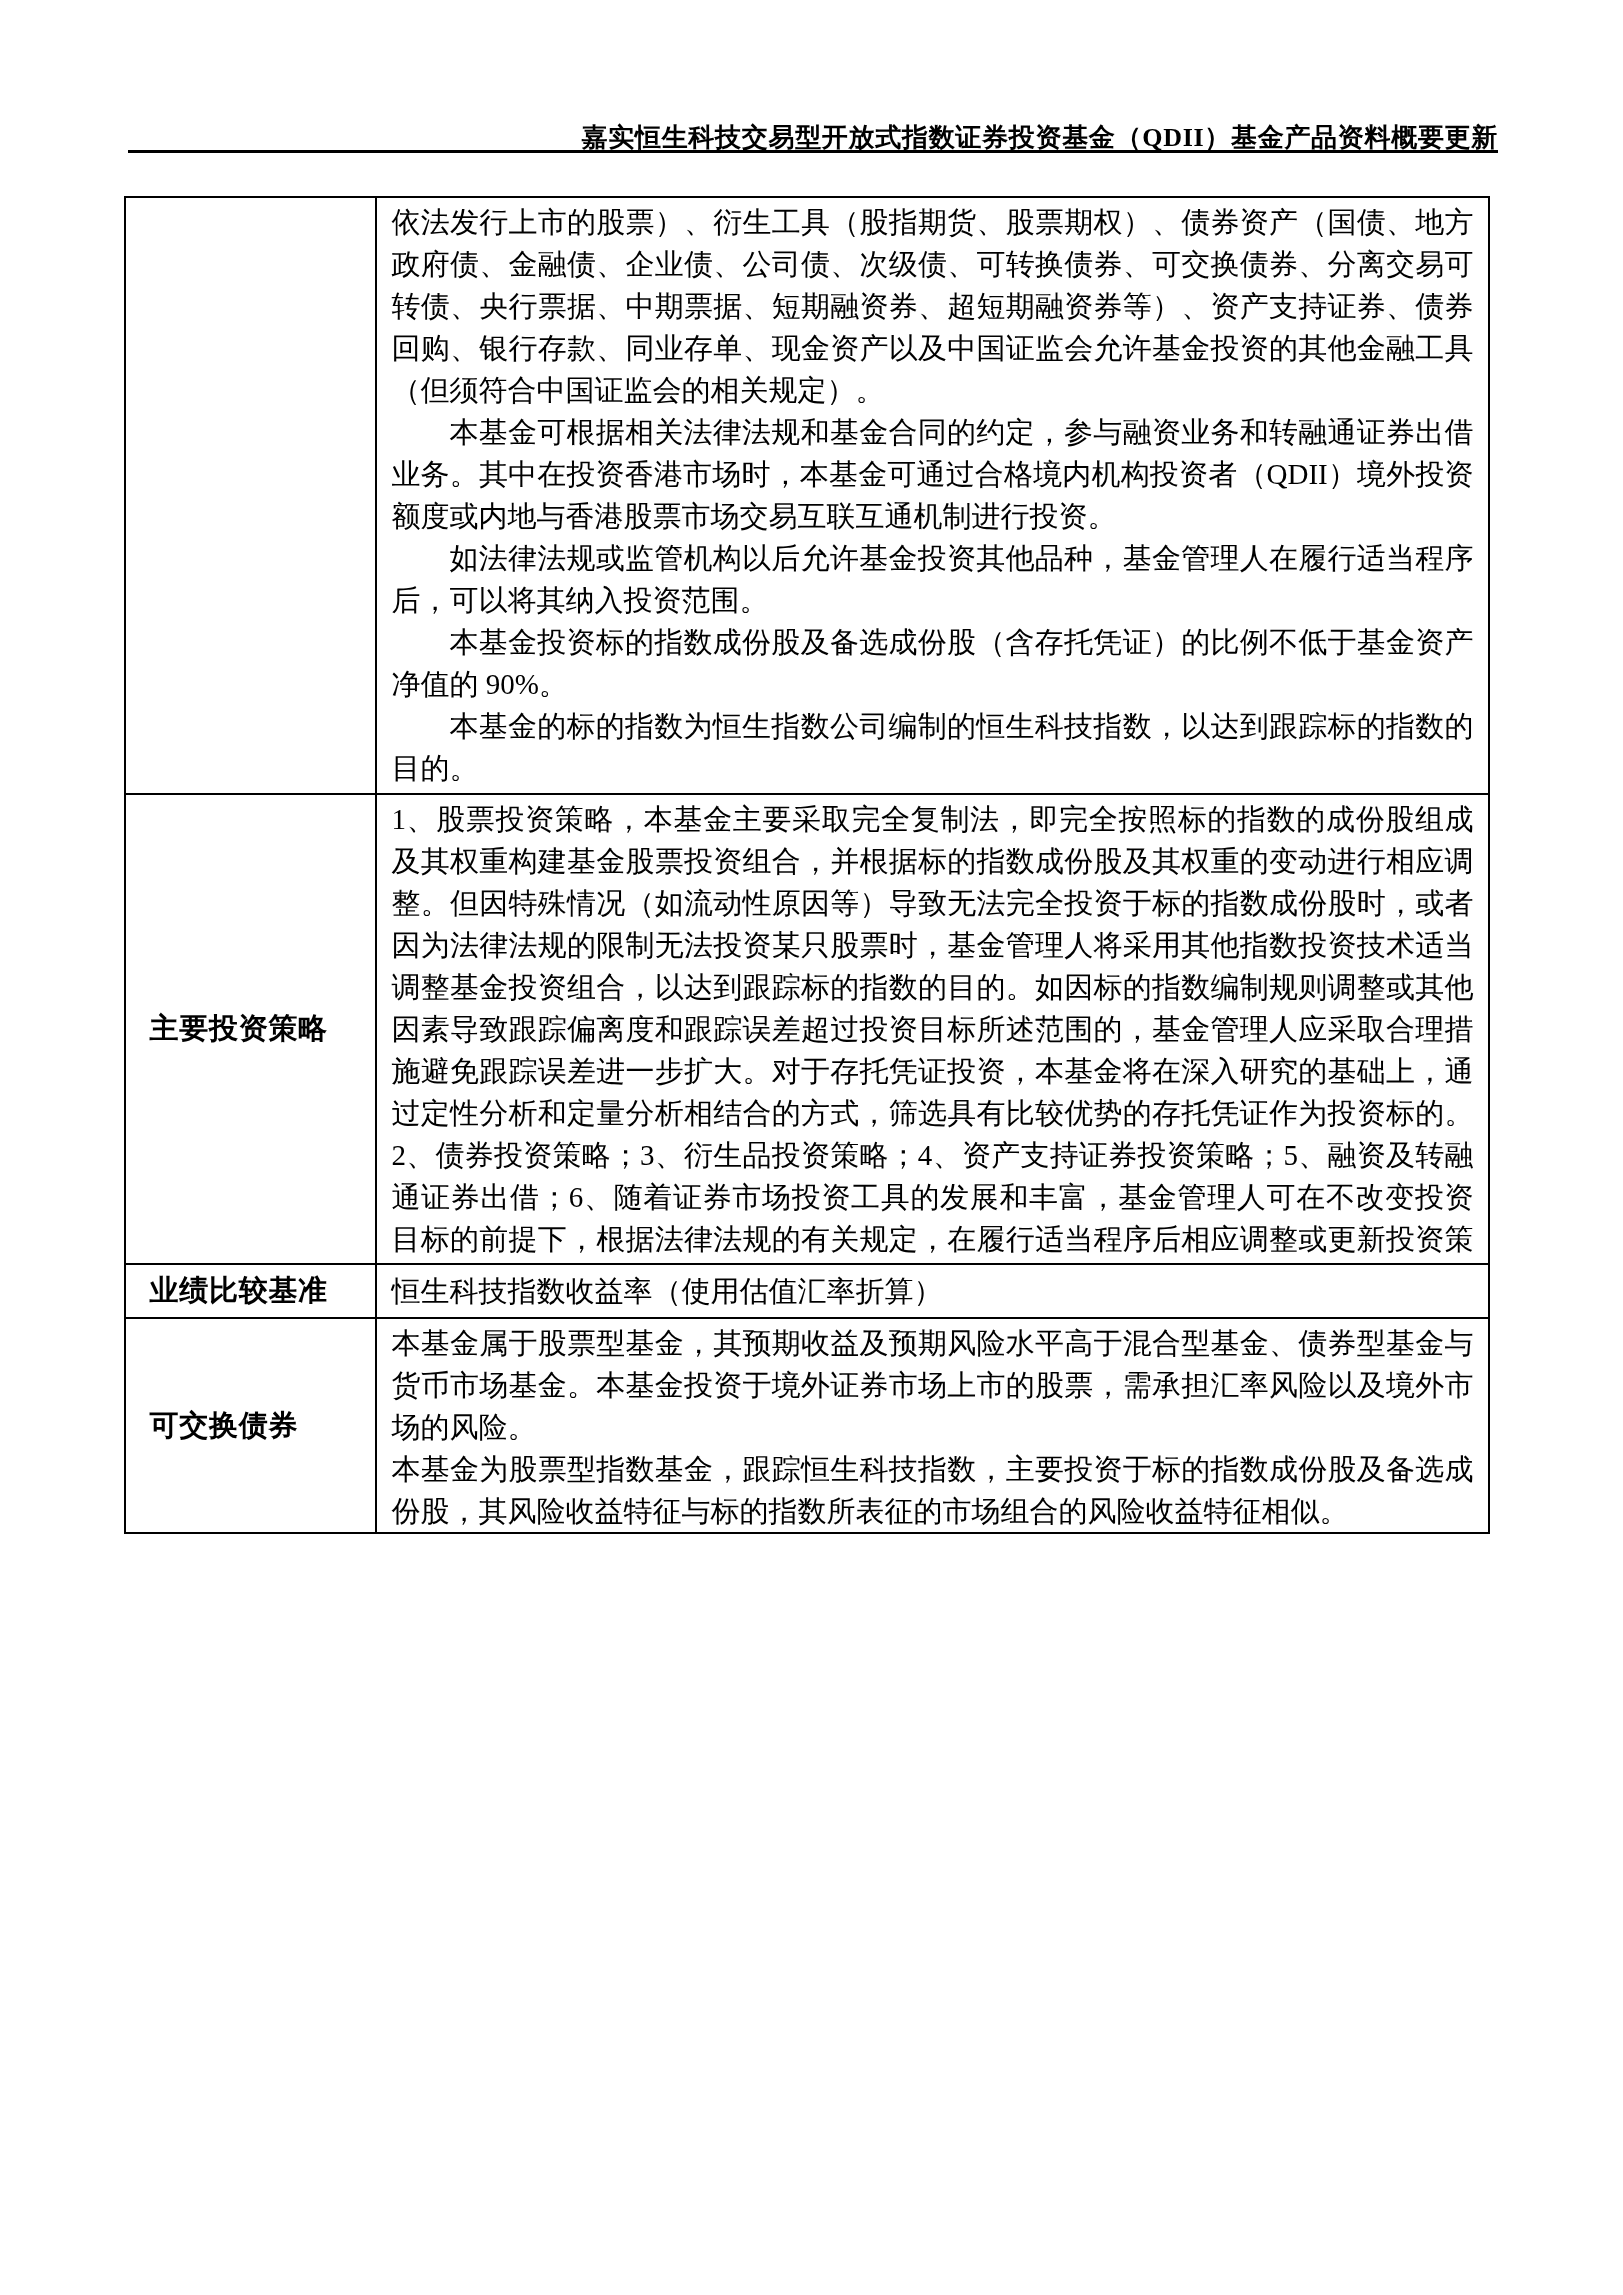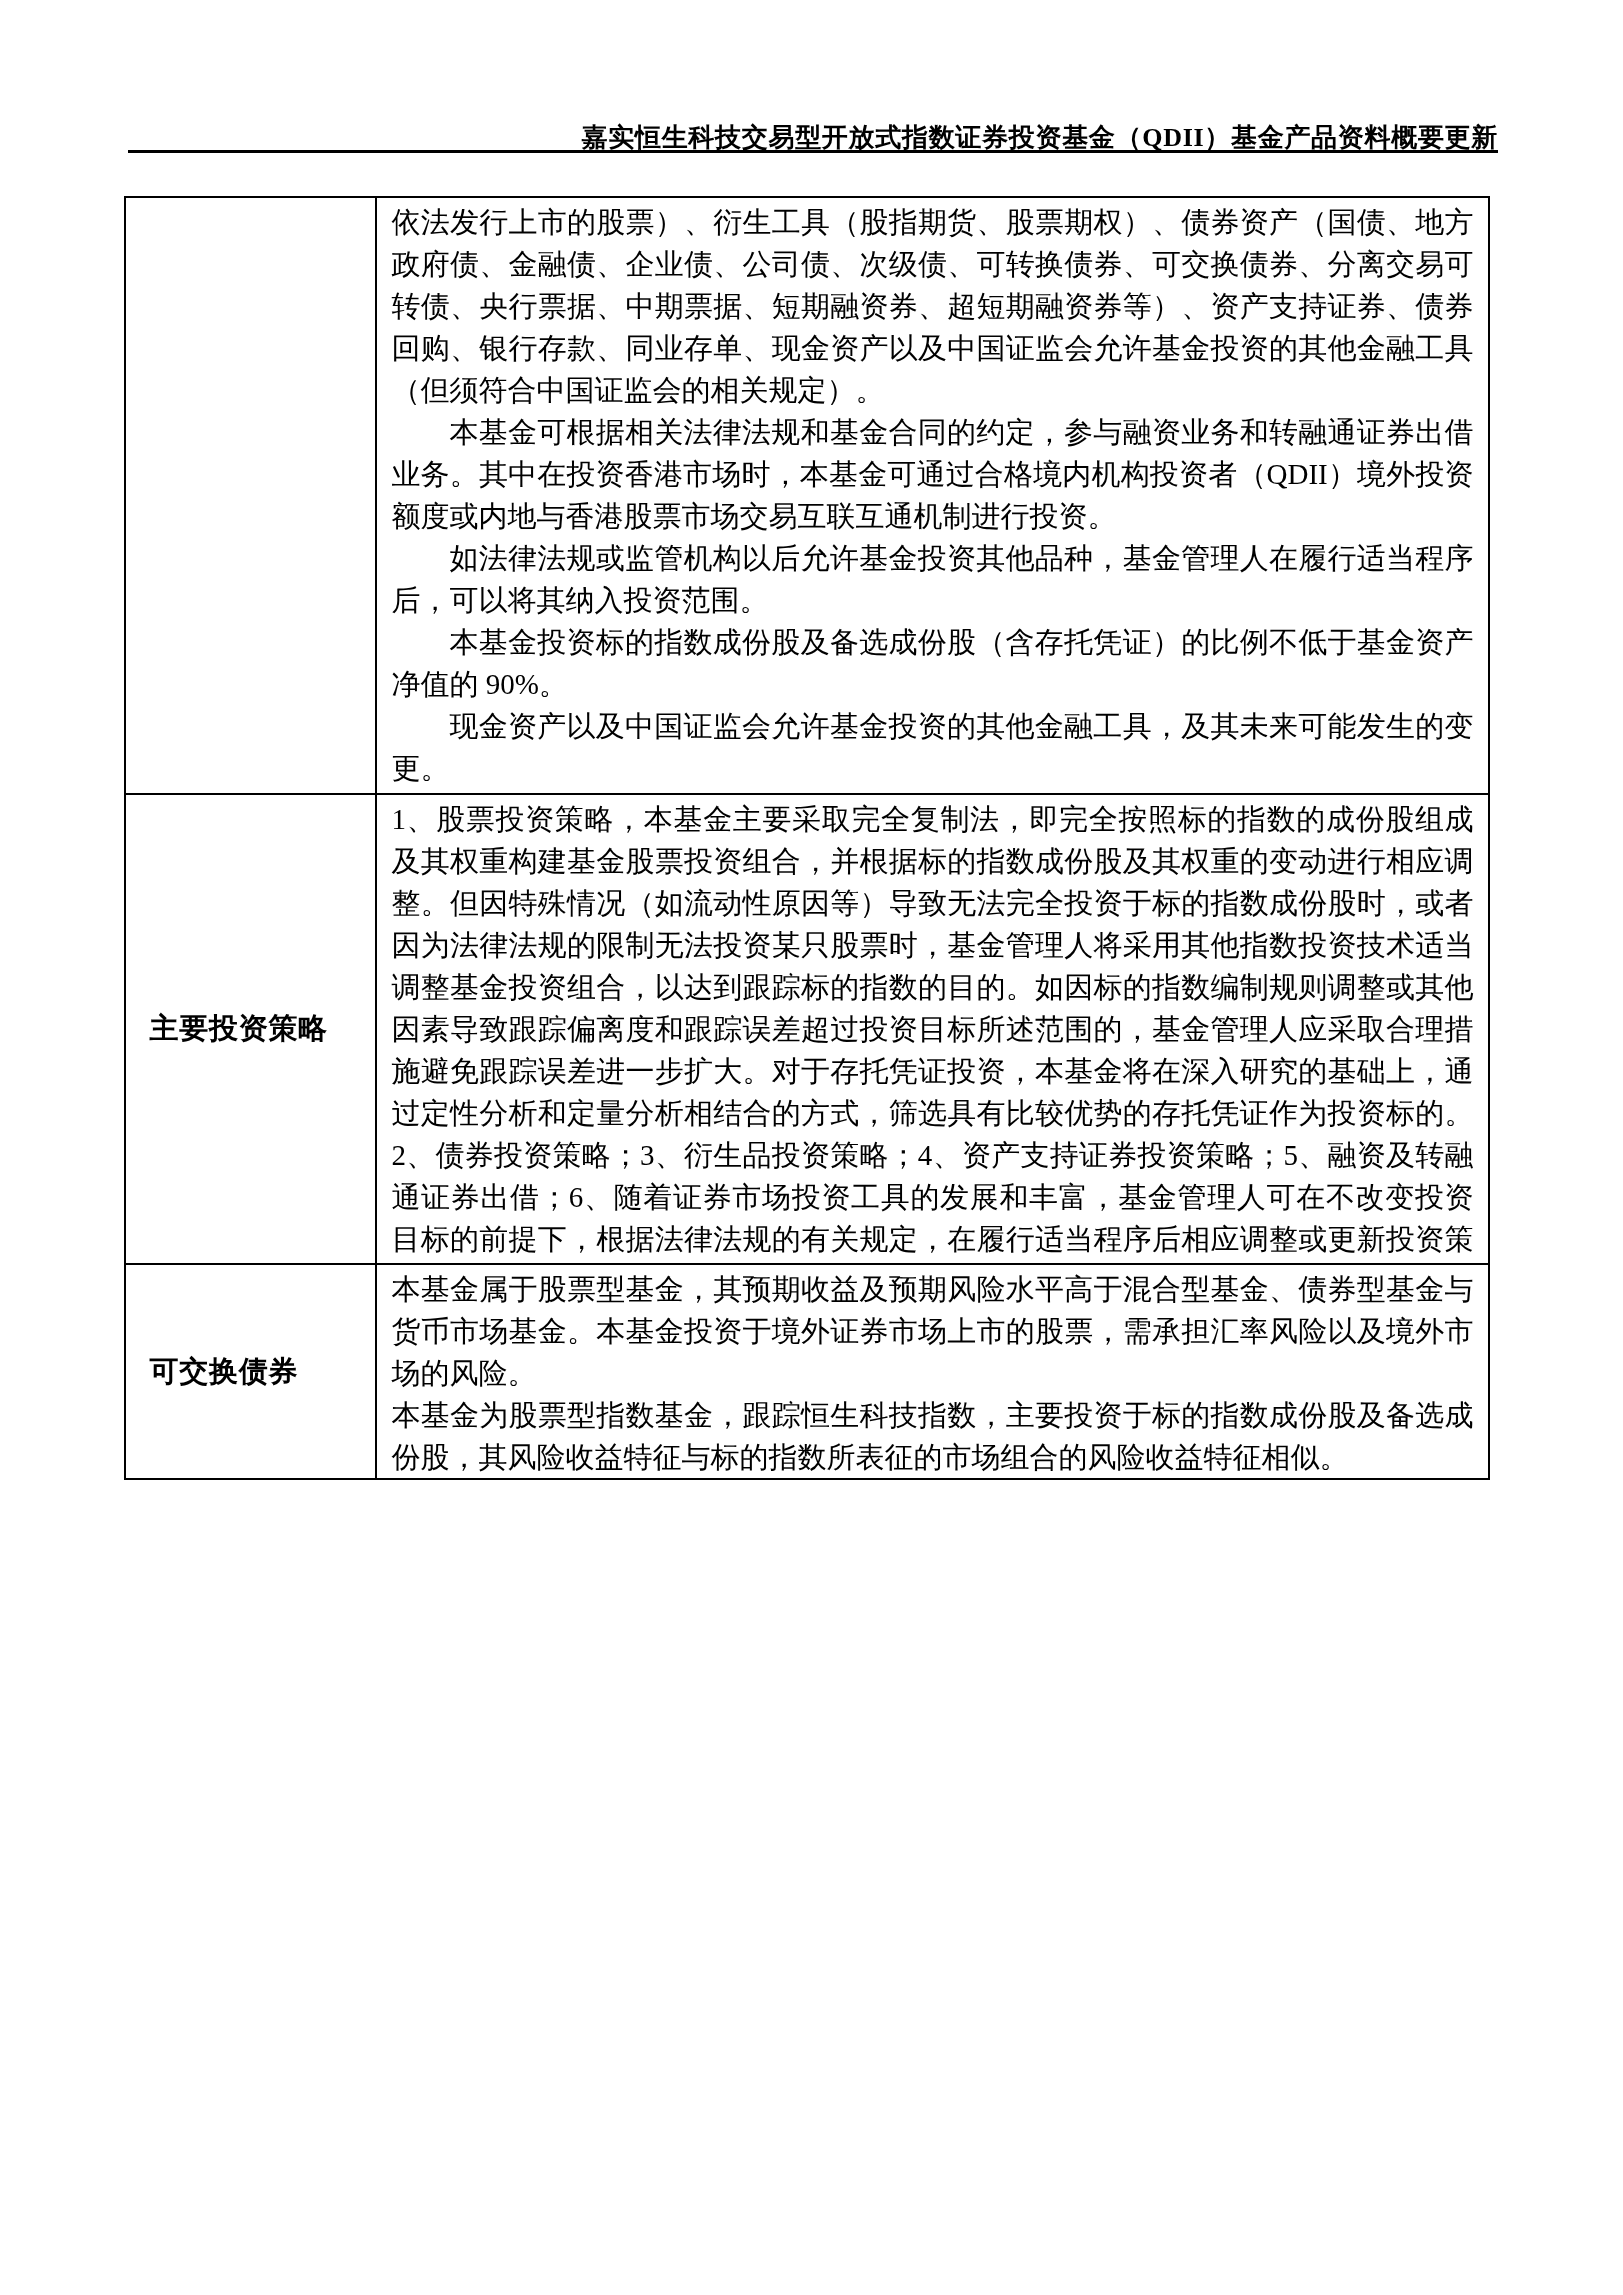--- a/index.html
+++ b/index.html
@@ -81,34 +81,40 @@
     </colgroup>
     <tbody>
       <tr class="r1">
         <td class="label-cell"></td>
         <td class="content-cell">
           <div class="cell-inner h-r1">
             <p>依法发行上市的股票）、衍生工具（股指期货、股票期权）、债券资产（国债、地方政府债、金融债、企业债、公司债、次级债、可转换债券、可交换债券、分离交易可转债、央行票据、中期票据、短期融资券、超短期融资券等）、资产支持证券、债券回购、银行存款、同业存单、现金资产以及中国证监会允许基金投资的其他金融工具（但须符合中国证监会的相关规定）。</p>
             <p class="indent">本基金可根据相关法律法规和基金合同的约定，参与融资业务和转融通证券出借业务。其中在投资香港市场时，本基金可通过合格境内机构投资者（QDII）境外投资额度或内地与香港股票市场交易互联互通机制进行投资。</p>
             <p class="indent">如法律法规或监管机构以后允许基金投资其他品种，基金管理人在履行适当程序后，可以将其纳入投资范围。</p>
             <p class="indent">本基金投资标的指数成份股及备选成份股（含存托凭证）的比例不低于基金资产净值的 90%。</p>
-            <p class="indent">现金资产以及中国证监会允许基金投资的其他金融工具，及其未来可能发生的变更。</p>
+            <p class="indent">本基金的标的指数为恒生指数公司编制的恒生科技指数，以达到跟踪标的指数的目的。</p>
           </div>
         </td>
       </tr>
 
       <tr class="r2">
         <td class="label-cell">主要投资策略</td>
         <td class="content-cell">
           <div class="cell-inner h-r2">
             <p>1、股票投资策略，本基金主要采取完全复制法，即完全按照标的指数的成份股组成及其权重构建基金股票投资组合，并根据标的指数成份股及其权重的变动进行相应调整。但因特殊情况（如流动性原因等）导致无法完全投资于标的指数成份股时，或者因为法律法规的限制无法投资某只股票时，基金管理人将采用其他指数投资技术适当调整基金投资组合，以达到跟踪标的指数的目的。如因标的指数编制规则调整或其他因素导致跟踪偏离度和跟踪误差超过投资目标所述范围的，基金管理人应采取合理措施避免跟踪误差进一步扩大。对于存托凭证投资，本基金将在深入研究的基础上，通过定性分析和定量分析相结合的方式，筛选具有比较优势的存托凭证作为投资标的。2、债券投资策略；3、衍生品投资策略；4、资产支持证券投资策略；5、融资及转融通证券出借；6、随着证券市场投资工具的发展和丰富，基金管理人可在不改变投资目标的前提下，根据法律法规的有关规定，在履行适当程序后相应调整或更新投资策略，并公告。</p>
           </div>
         </td>
       </tr>
 
+      <tr class="r3">
+        <td class="label-cell">业绩比较基准</td>
+        <td class="content-cell middle">
+          <p>恒生科技指数收益率（使用估值汇率折算）</p>
+        </td>
+      </tr>
 
       <tr class="r4">
         <td class="label-cell">可交换债券</td>
         <td class="content-cell">
           <div class="cell-inner h-r4">
             <p>本基金属于股票型基金，其预期收益及预期风险水平高于混合型基金、债券型基金与货币市场基金。本基金投资于境外证券市场上市的股票，需承担汇率风险以及境外市场的风险。</p>
             <p>本基金为股票型指数基金，跟踪恒生科技指数，主要投资于标的指数成份股及备选成份股，其风险收益特征与标的指数所表征的市场组合的风险收益特征相似。</p>
           </div>
         </td>
       </tr>

